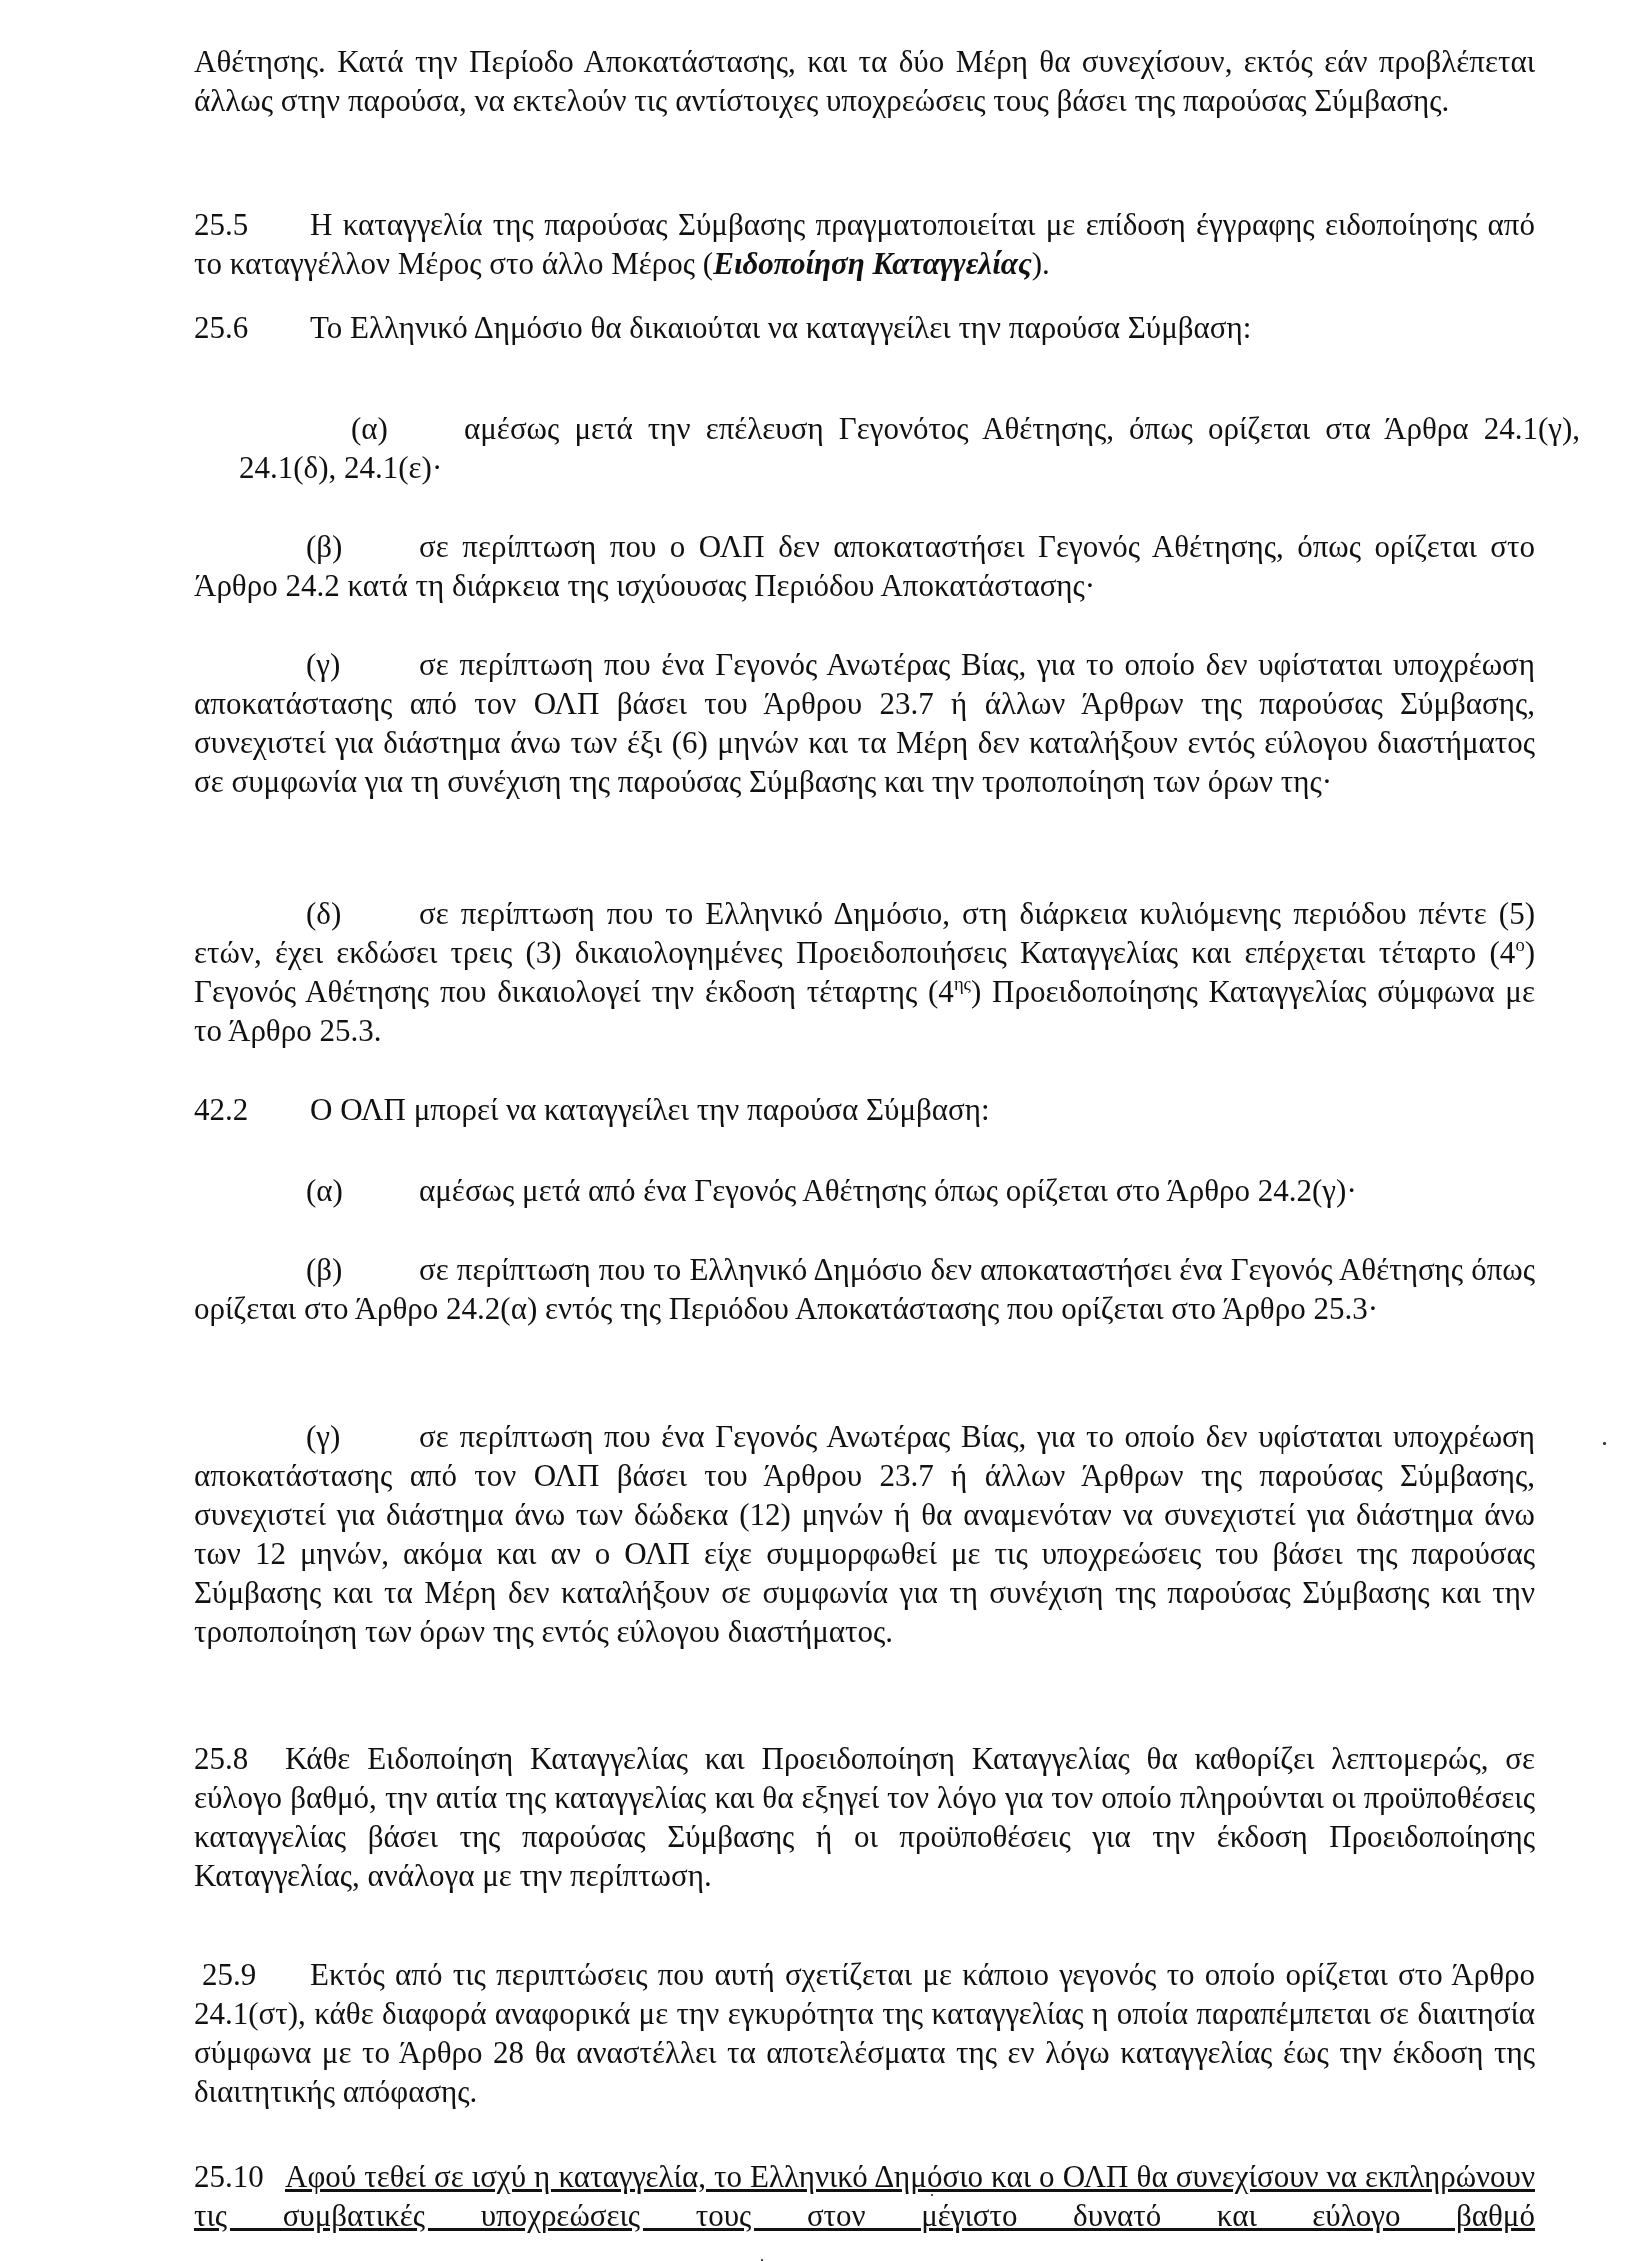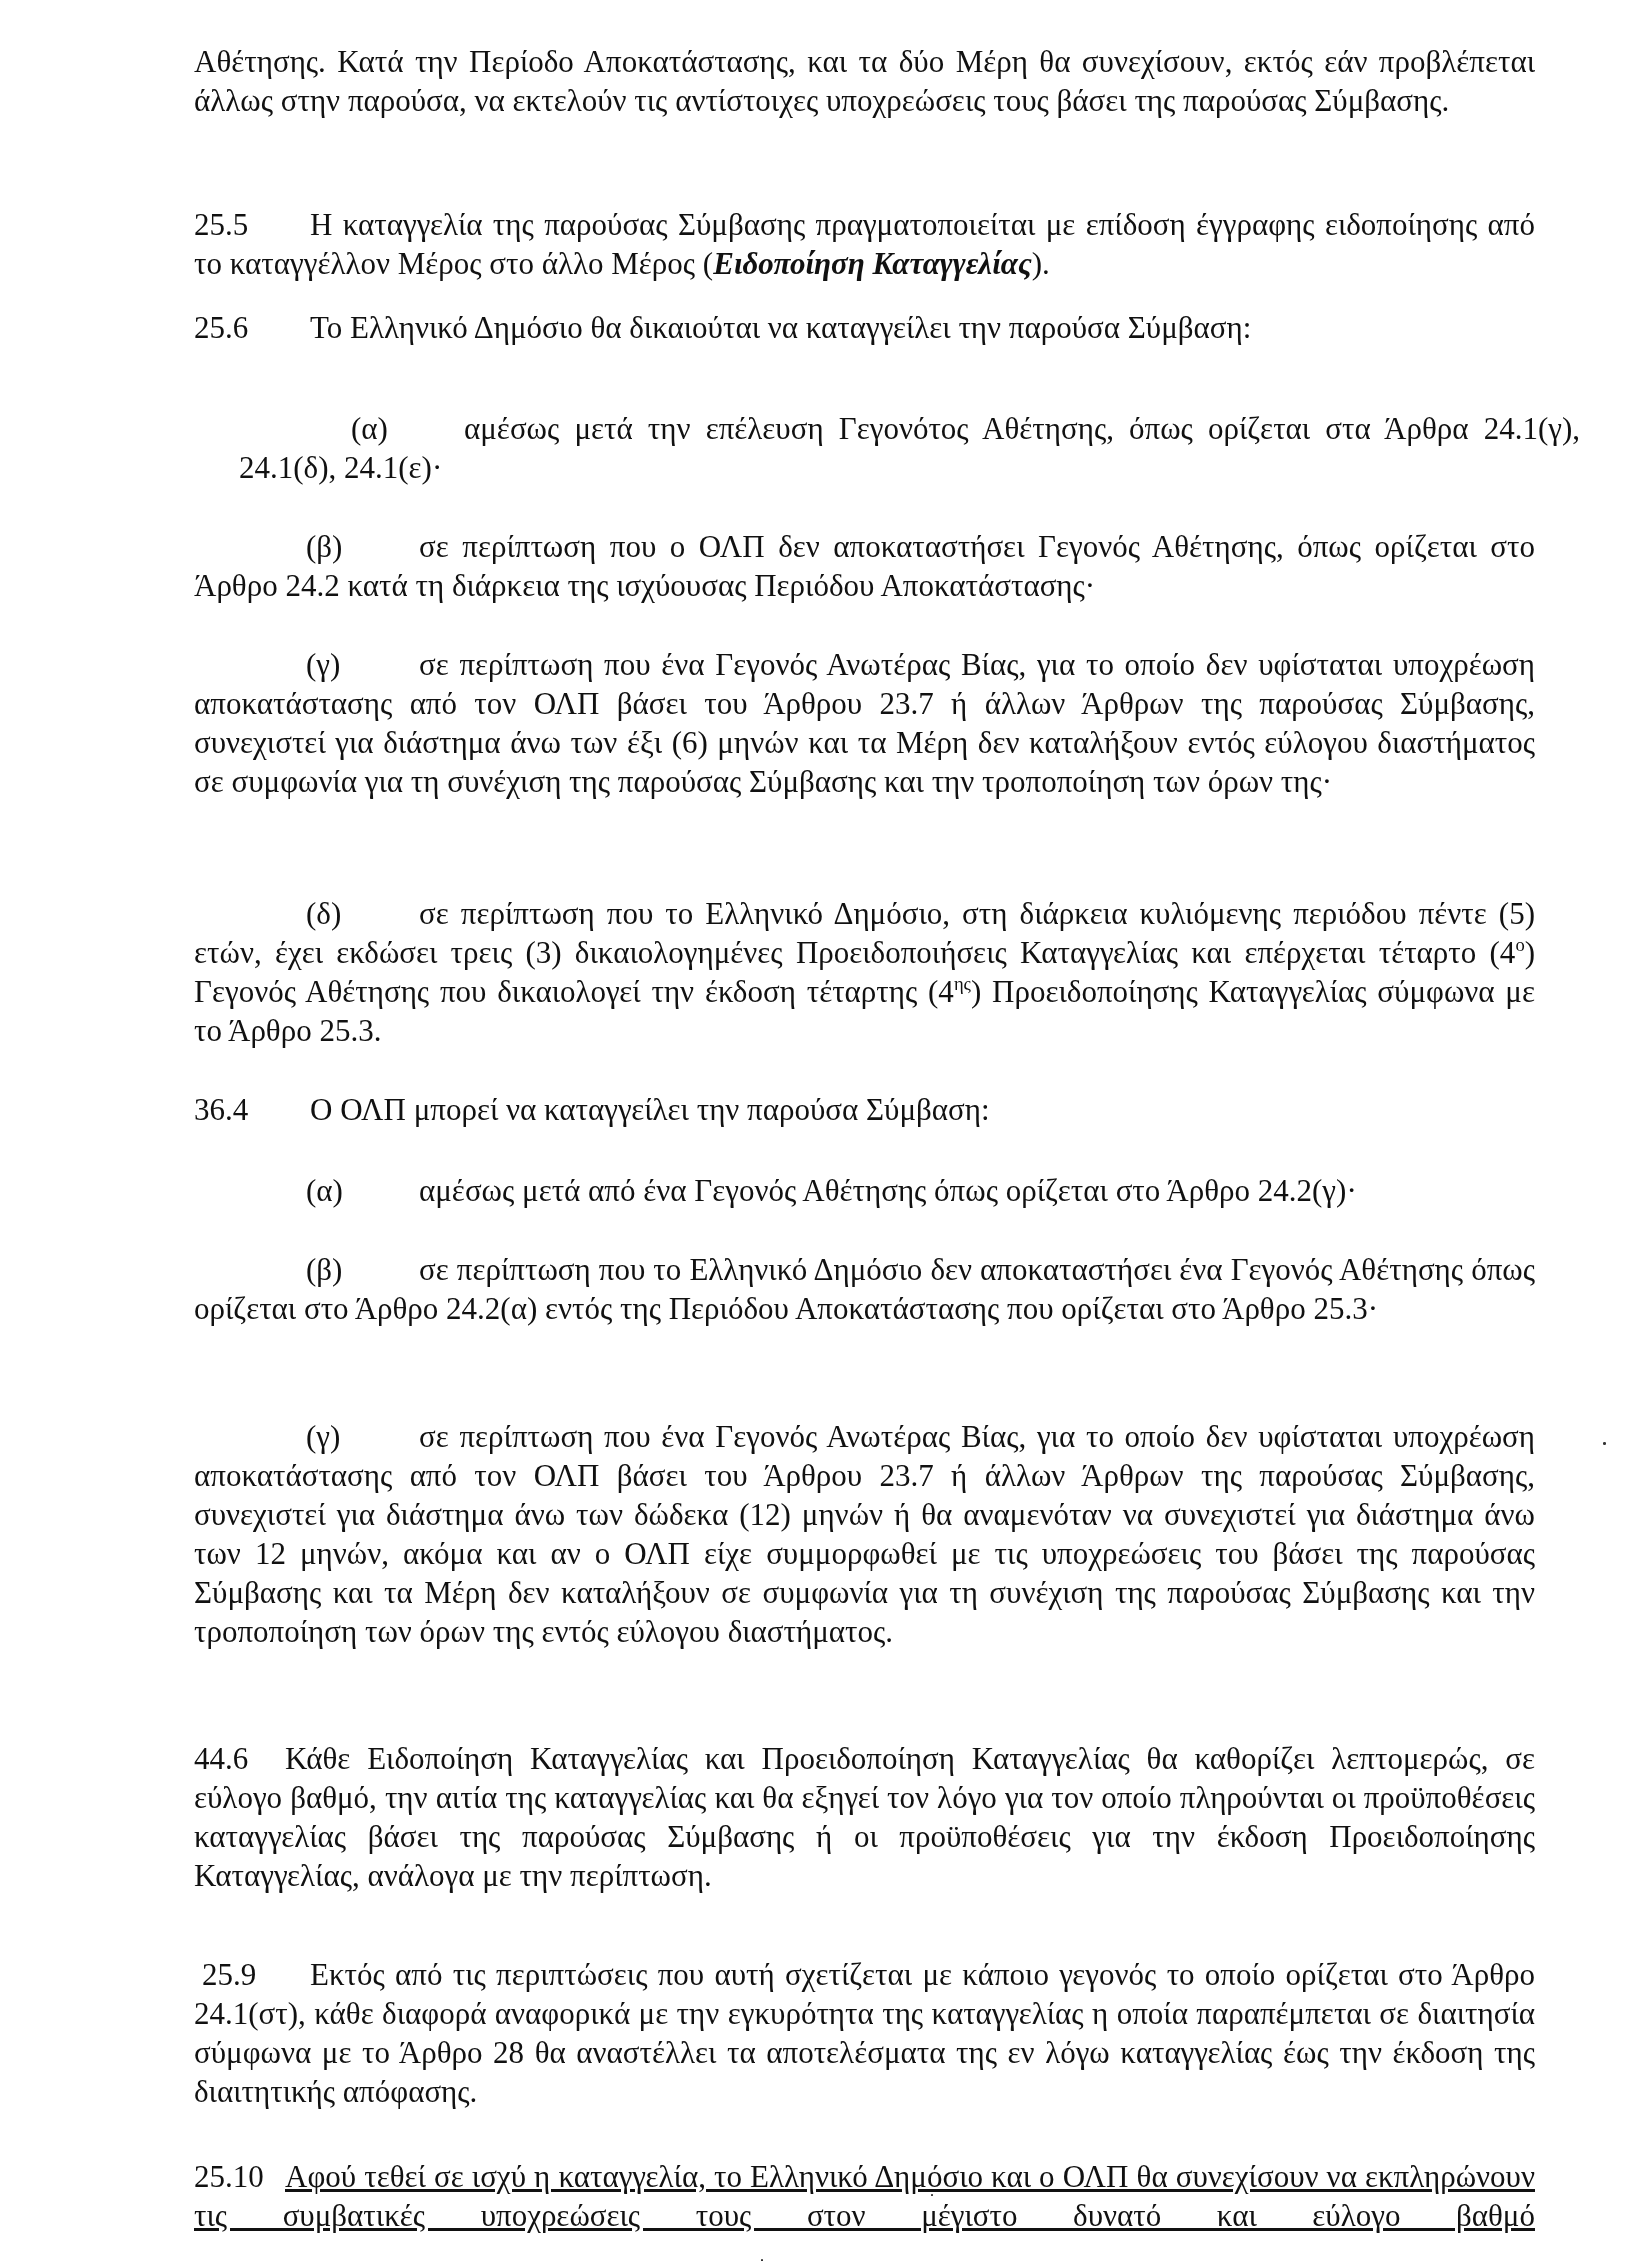--- a/index.html
+++ b/index.html
@@ -82,37 +82,37 @@
 
   <p class="para" style="top:645px;">
     <span class="sub-indent"></span><span class="sub-label">(γ)</span><span>σε περίπτωση που ένα Γεγονός Ανωτέρας Βίας, για το οποίο δεν υφίσταται υποχρέωση αποκατάστασης από τον ΟΛΠ βάσει του Άρθρου 23.7 ή άλλων Άρθρων της παρούσας Σύμβασης, συνεχιστεί για διάστημα άνω των έξι (6) μηνών και τα Μέρη δεν καταλήξουν εντός εύλογου διαστήματος σε συμφωνία για τη συνέχιση της παρούσας Σύμβασης και την τροποποίηση των όρων της·</span>
   </p>
 
   <p class="para" style="top:894px;">
     <span class="sub-indent"></span><span class="sub-label">(δ)</span><span>σε περίπτωση που το Ελληνικό Δημόσιο, στη διάρκεια κυλιόμενης περιόδου πέντε (5) ετών, έχει εκδώσει τρεις (3) δικαιολογημένες Προειδοποιήσεις Καταγγελίας και επέρχεται τέταρτο (4</span><sup>ο</sup><span>) Γεγονός Αθέτησης που δικαιολογεί την έκδοση τέταρτης (4</span><sup>ης</sup><span>) Προειδοποίησης Καταγγελίας σύμφωνα με το Άρθρο 25.3.</span>
   </p>
 
   <p class="para" style="top:1090px;">
-    <span class="num">36.4</span><span>Ο ΟΛΠ μπορεί να καταγγείλει την παρούσα Σύμβαση:</span>
+    <span class="num">42.2</span><span>Ο ΟΛΠ μπορεί να καταγγείλει την παρούσα Σύμβαση:</span>
   </p>
 
   <p class="para" style="top:1171px;">
     <span class="sub-indent"></span><span class="sub-label">(α)</span><span>αμέσως μετά από ένα Γεγονός Αθέτησης όπως ορίζεται στο Άρθρο 24.2(γ)·</span>
   </p>
 
   <p class="para" style="top:1250px;">
     <span class="sub-indent"></span><span class="sub-label">(β)</span><span>σε περίπτωση που το Ελληνικό Δημόσιο δεν αποκαταστήσει ένα Γεγονός Αθέτησης όπως ορίζεται στο Άρθρο 24.2(α) εντός της Περιόδου Αποκατάστασης που ορίζεται στο Άρθρο 25.3·</span>
   </p>
 
   <p class="para" style="top:1417px;">
     <span class="sub-indent"></span><span class="sub-label">(γ)</span><span>σε περίπτωση που ένα Γεγονός Ανωτέρας Βίας, για το οποίο δεν υφίσταται υποχρέωση αποκατάστασης από τον ΟΛΠ βάσει του Άρθρου 23.7 ή άλλων Άρθρων της παρούσας Σύμβασης, συνεχιστεί για διάστημα άνω των δώδεκα (12) μηνών ή θα αναμενόταν να συνεχιστεί για διάστημα άνω των 12 μηνών, ακόμα και αν ο ΟΛΠ είχε συμμορφωθεί με τις υποχρεώσεις του βάσει της παρούσας Σύμβασης και τα Μέρη δεν καταλήξουν σε συμφωνία για τη συνέχιση της παρούσας Σύμβασης και την τροποποίηση των όρων της εντός εύλογου διαστήματος.</span>
   </p>
 
   <p class="para" style="top:1739px;">
-    <span class="num wide">44.6</span><span>Κάθε Ειδοποίηση Καταγγελίας και Προειδοποίηση Καταγγελίας θα καθορίζει λεπτομερώς, σε εύλογο βαθμό, την αιτία της καταγγελίας και θα εξηγεί τον λόγο για τον οποίο πληρούνται οι προϋποθέσεις καταγγελίας βάσει της παρούσας Σύμβασης ή οι προϋποθέσεις για την έκδοση Προειδοποίησης Καταγγελίας, ανάλογα με την περίπτωση.</span>
+    <span class="num wide">25.8</span><span>Κάθε Ειδοποίηση Καταγγελίας και Προειδοποίηση Καταγγελίας θα καθορίζει λεπτομερώς, σε εύλογο βαθμό, την αιτία της καταγγελίας και θα εξηγεί τον λόγο για τον οποίο πληρούνται οι προϋποθέσεις καταγγελίας βάσει της παρούσας Σύμβασης ή οι προϋποθέσεις για την έκδοση Προειδοποίησης Καταγγελίας, ανάλογα με την περίπτωση.</span>
   </p>
 
   <p class="para" style="top:1955px;">
     <span class="num mid">25.9</span><span>Εκτός από τις περιπτώσεις που αυτή σχετίζεται με κάποιο γεγονός το οποίο ορίζεται στο Άρθρο 24.1(στ), κάθε διαφορά αναφορικά με την εγκυρότητα της καταγγελίας η οποία παραπέμπεται σε διαιτησία σύμφωνα με το Άρθρο 28 θα αναστέλλει τα αποτελέσματα της εν λόγω καταγγελίας έως την έκδοση της διαιτητικής απόφασης.</span>
   </p>
 
   <p class="para last-line-justify" style="top:2157px;text-decoration:underline;">
     <span class="num wide">25.10</span><span>Αφού τεθεί σε ισχύ η καταγγελία, το Ελληνικό Δημόσιο και ο ΟΛΠ θα συνεχίσουν να εκπληρώνουν τις συμβατικές υποχρεώσεις τους στον μέγιστο δυνατό και εύλογο βαθμό</span>
   </p>
 

